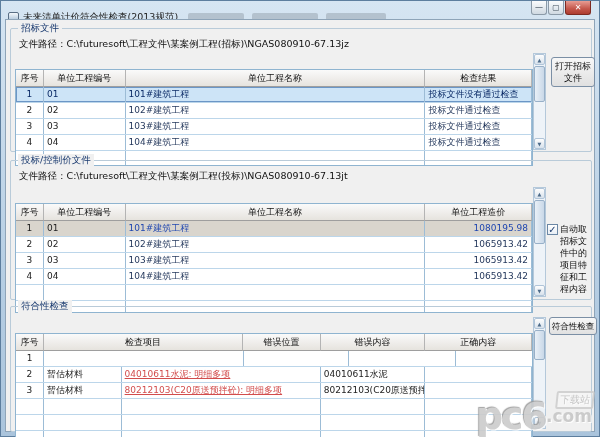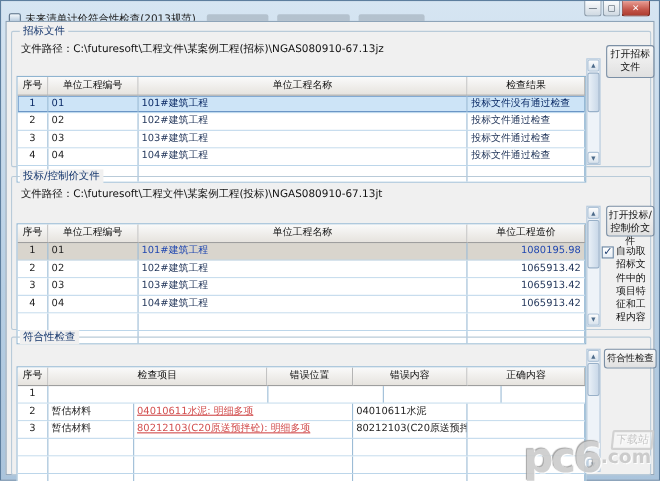--- a/index.html
+++ b/index.html
@@ -133,21 +133,21 @@
         </div>
 
       </div>
 
       <div class="vscroll" style="top:24px;height:97px;">
         <div class="sb-btn sb-up">▲</div>
         <div class="sb-thumb" style="top:12px;height:36px;"></div>
         <div class="sb-btn sb-down">▼</div>
       </div>
 
-      <div class="btn" style="left:540px;top:12px;width:44px;height:30px;">打开招标文件</div>
+      <div class="btn" style="left:540px;top:28px;width:44px;height:30px;">打开招标文件</div>
     </div>
 
     <div class="group" style="left:4px;top:140px;width:582px;height:140px;">
       <span class="group-label">投标/控制价文件</span>
       <div class="path-line">
         <span>文件路径：</span><span>C:\futuresoft\工程文件\某案例工程(投标)\NGAS080910-67.13jt</span>
       </div>
 
       <div class="tbl t12 t2" style="top:26px;width:518px;height:110px;">
         <div class="thead">
@@ -193,21 +193,20 @@
             <div class="td c3"></div>
         </div>
       </div>
 
       <div class="vscroll" style="top:26px;height:110px;">
         <div class="sb-btn sb-up">▲</div>
         <div class="sb-thumb" style="top:12px;height:44px;"></div>
         <div class="sb-btn sb-down">▼</div>
       </div>
 
-      <div class="btn" style="left:540px;top:26px;width:44px;height:28px;">打开投标/控制价文件</div>
 
       <div class="cb-row" style="left:536px;top:62px;width:48px;">
         <span class="cb-box">✓</span>
         <span class="cb-label">自动取招标文件中的项目特征和工程内容</span>
       </div>
     </div>
 
     <div class="group" style="left:4px;top:286px;width:582px;height:126px;">
       <span class="group-label">符合性检查</span>
 

